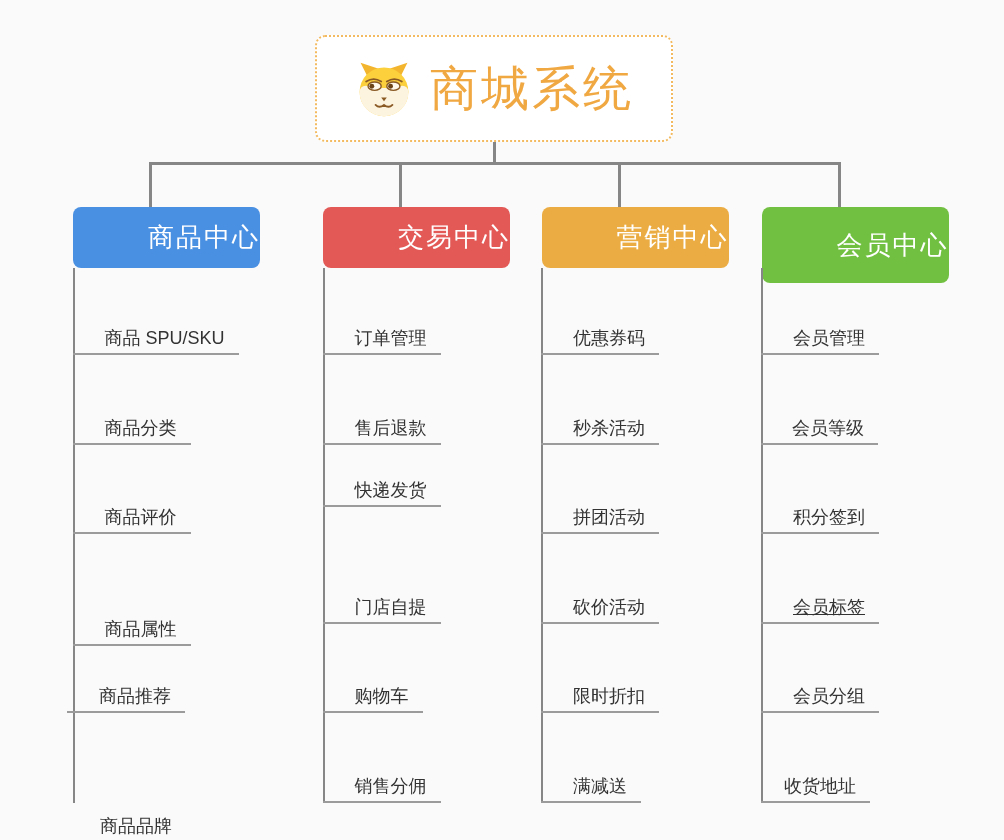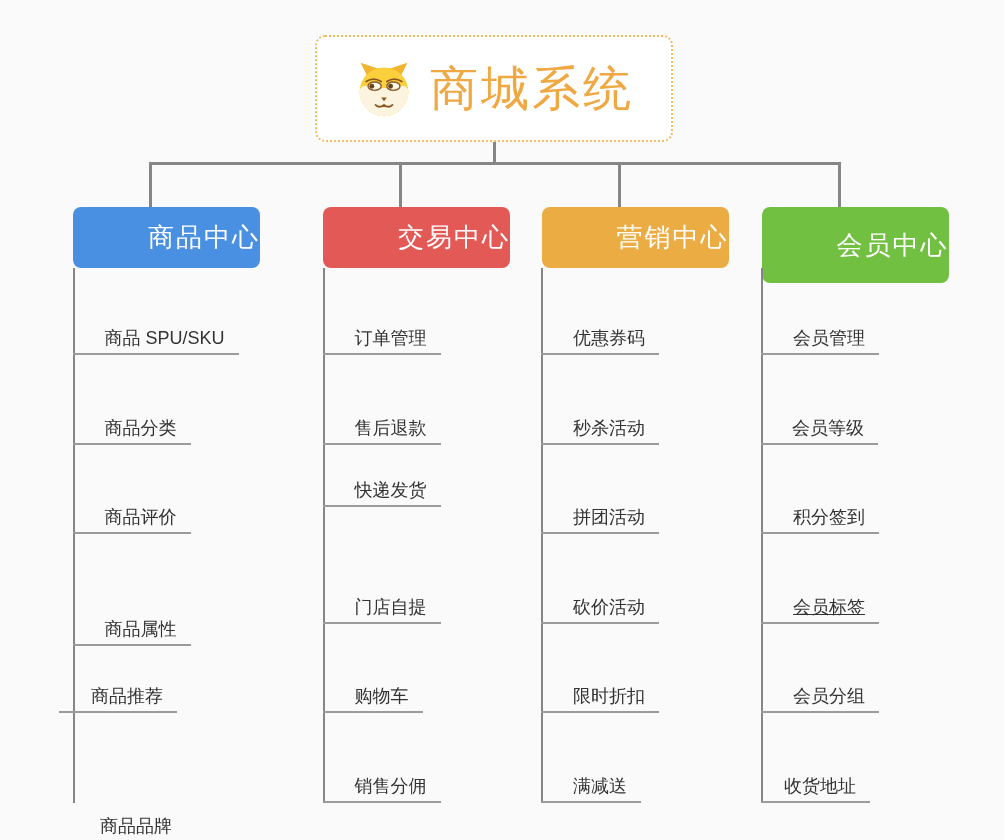--- a/index.html
+++ b/index.html
@@ -106,21 +106,21 @@
     <div class="connector trunk" style="left: 72.5px; top: 268px; height: 534.5px;"></div>
     <div class="leaves">
   <div class="leaf" style="left: 72.5px; top: 327px;">商品 SPU/SKU</div>
 
   <div class="leaf" style="left: 72.5px; top: 416.5px;">商品分类</div>
 
   <div class="leaf" style="left: 72.5px; top: 506px;">商品评价</div>
 
   <div class="leaf" style="left: 72.5px; top: 595.5px; margin-top: 22px;">商品属性</div>
 
-  <div class="leaf" style="left: 59px; top: 685px;">商品推荐</div>
+  <div class="leaf" style="left: 67px; top: 685px;">商品推荐</div>
 
   <div class="leaf" style="left: 68px; top: 774.5px; margin-top: 40px;">商品品牌</div>
 </div>
   </div>
 
   <div class="branch">
     <div class="connector drop" style="left: 399px; top: 162px; height: 45px;"></div>
     <div class="branch-box" style="left: 307px; top: 207px; width: 187px; height: 61px; background: rgb(226, 89, 86);">
       <span>交易中心</span>
     </div>

